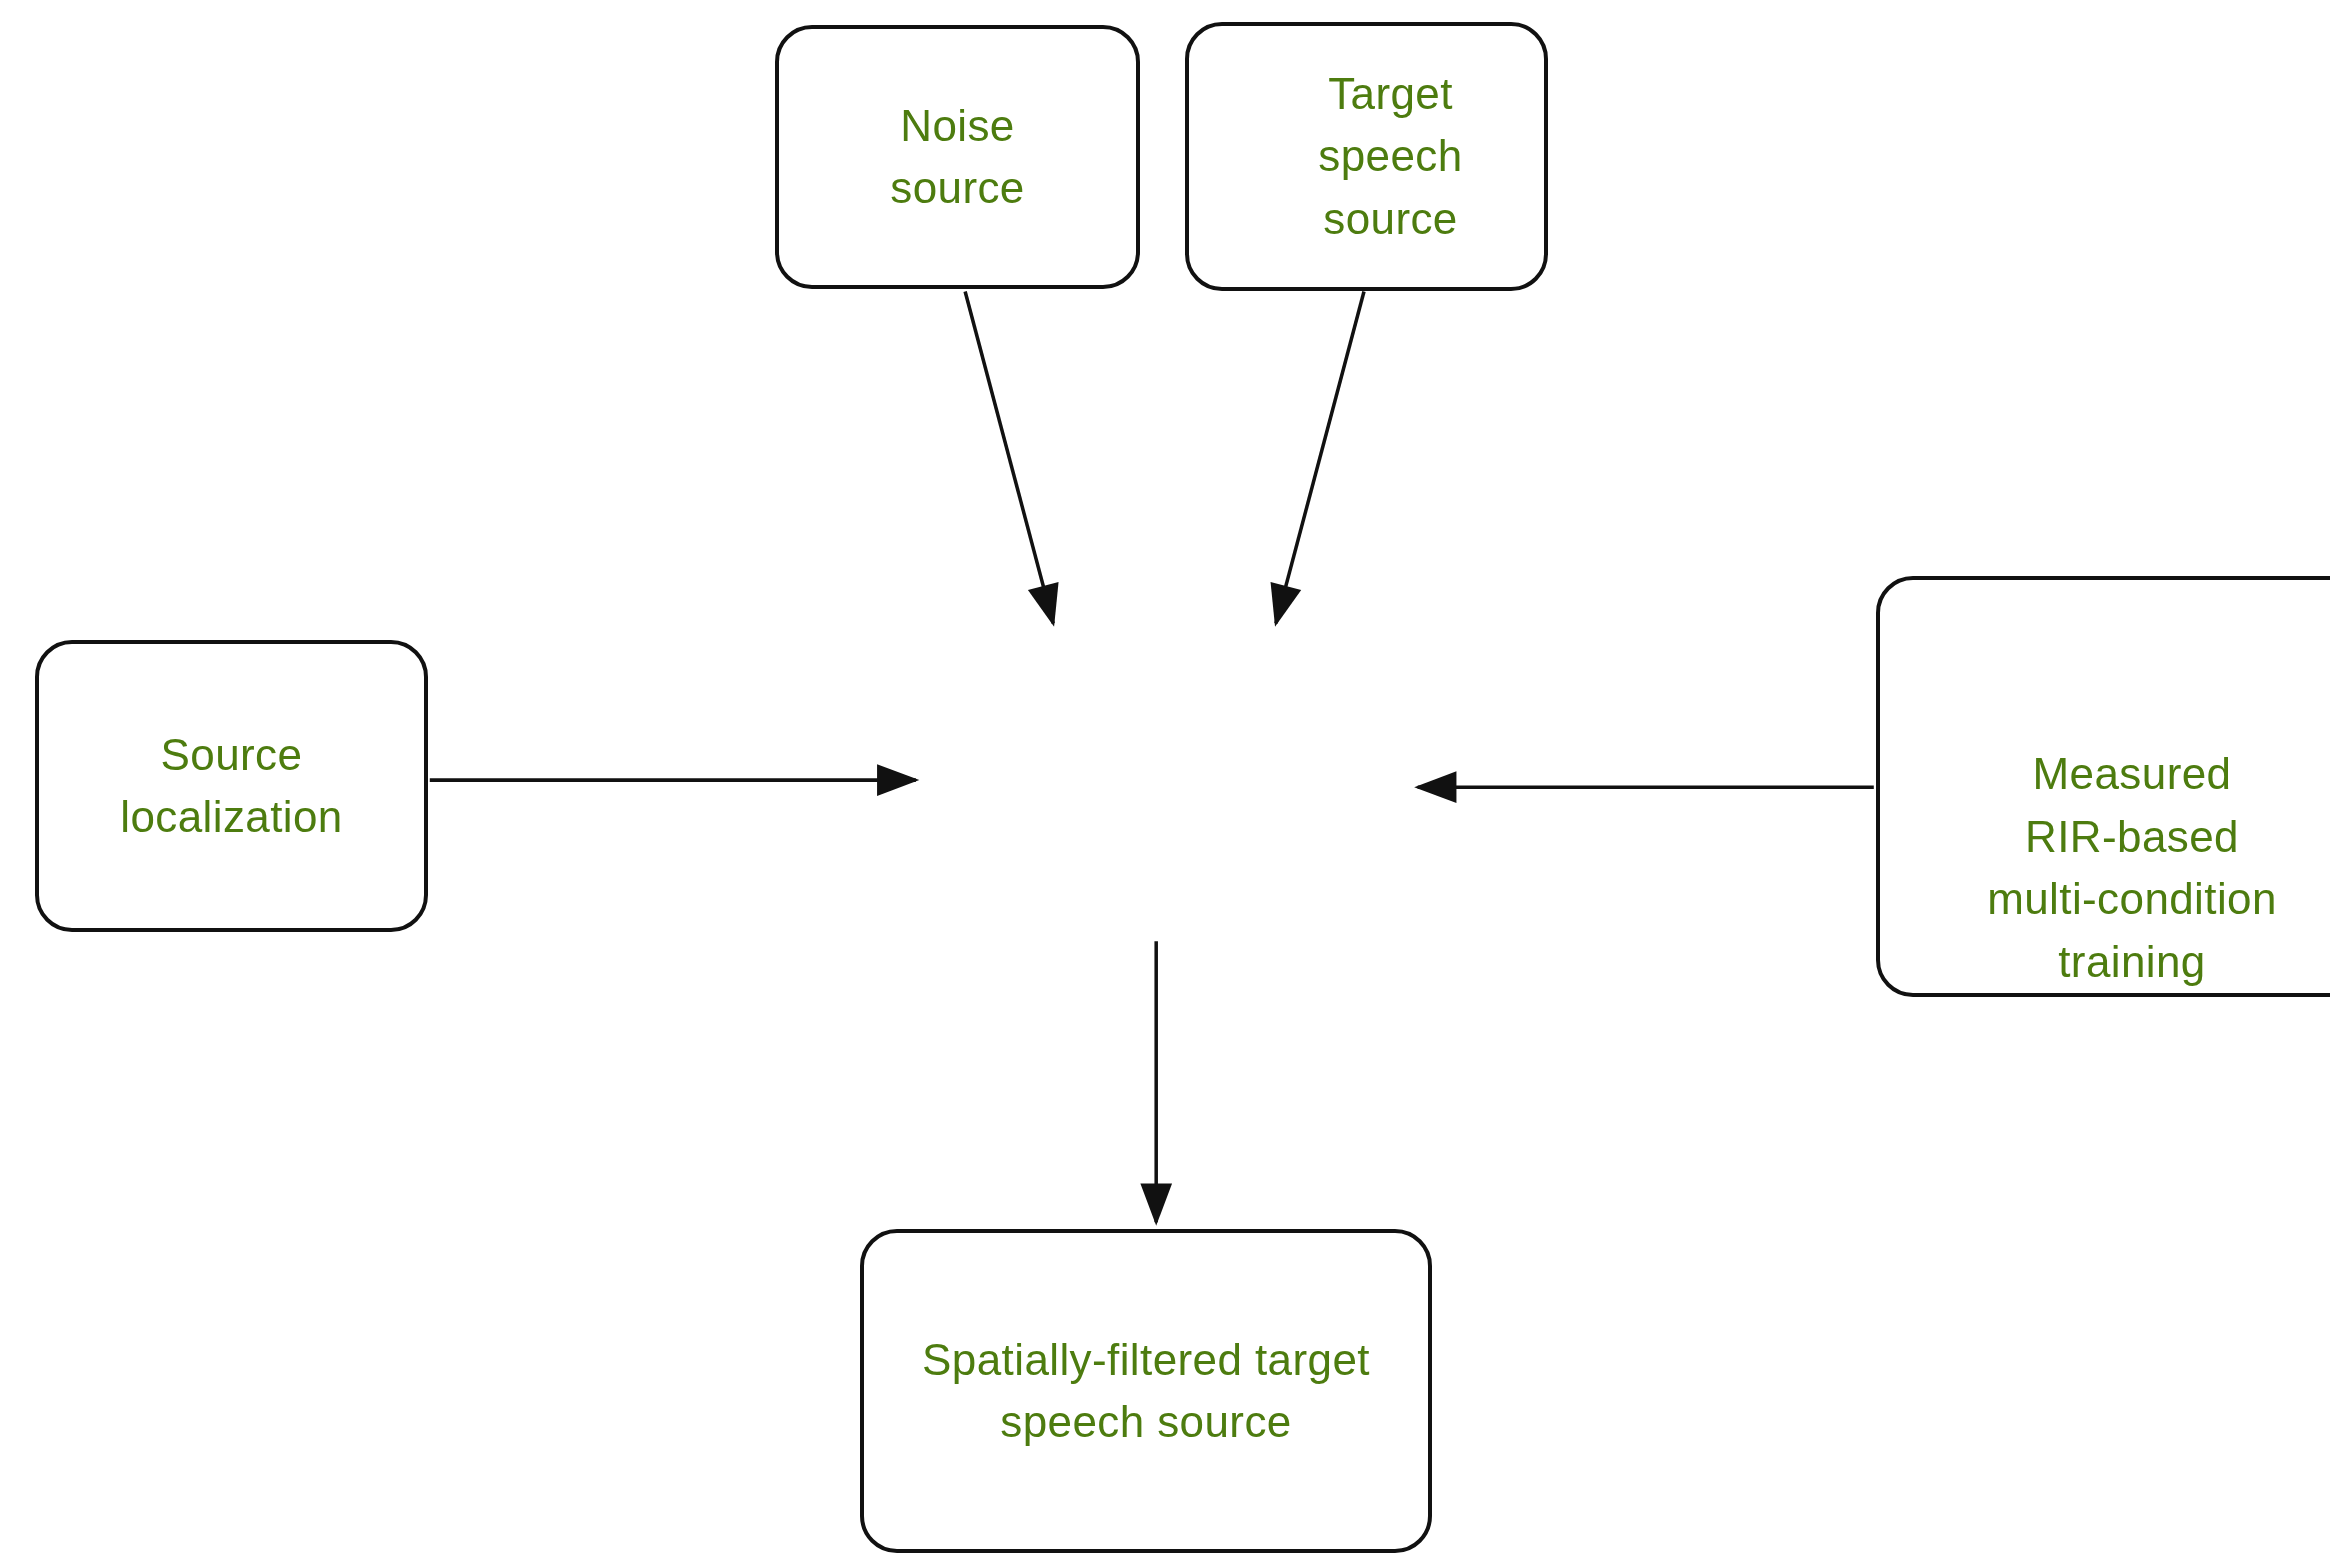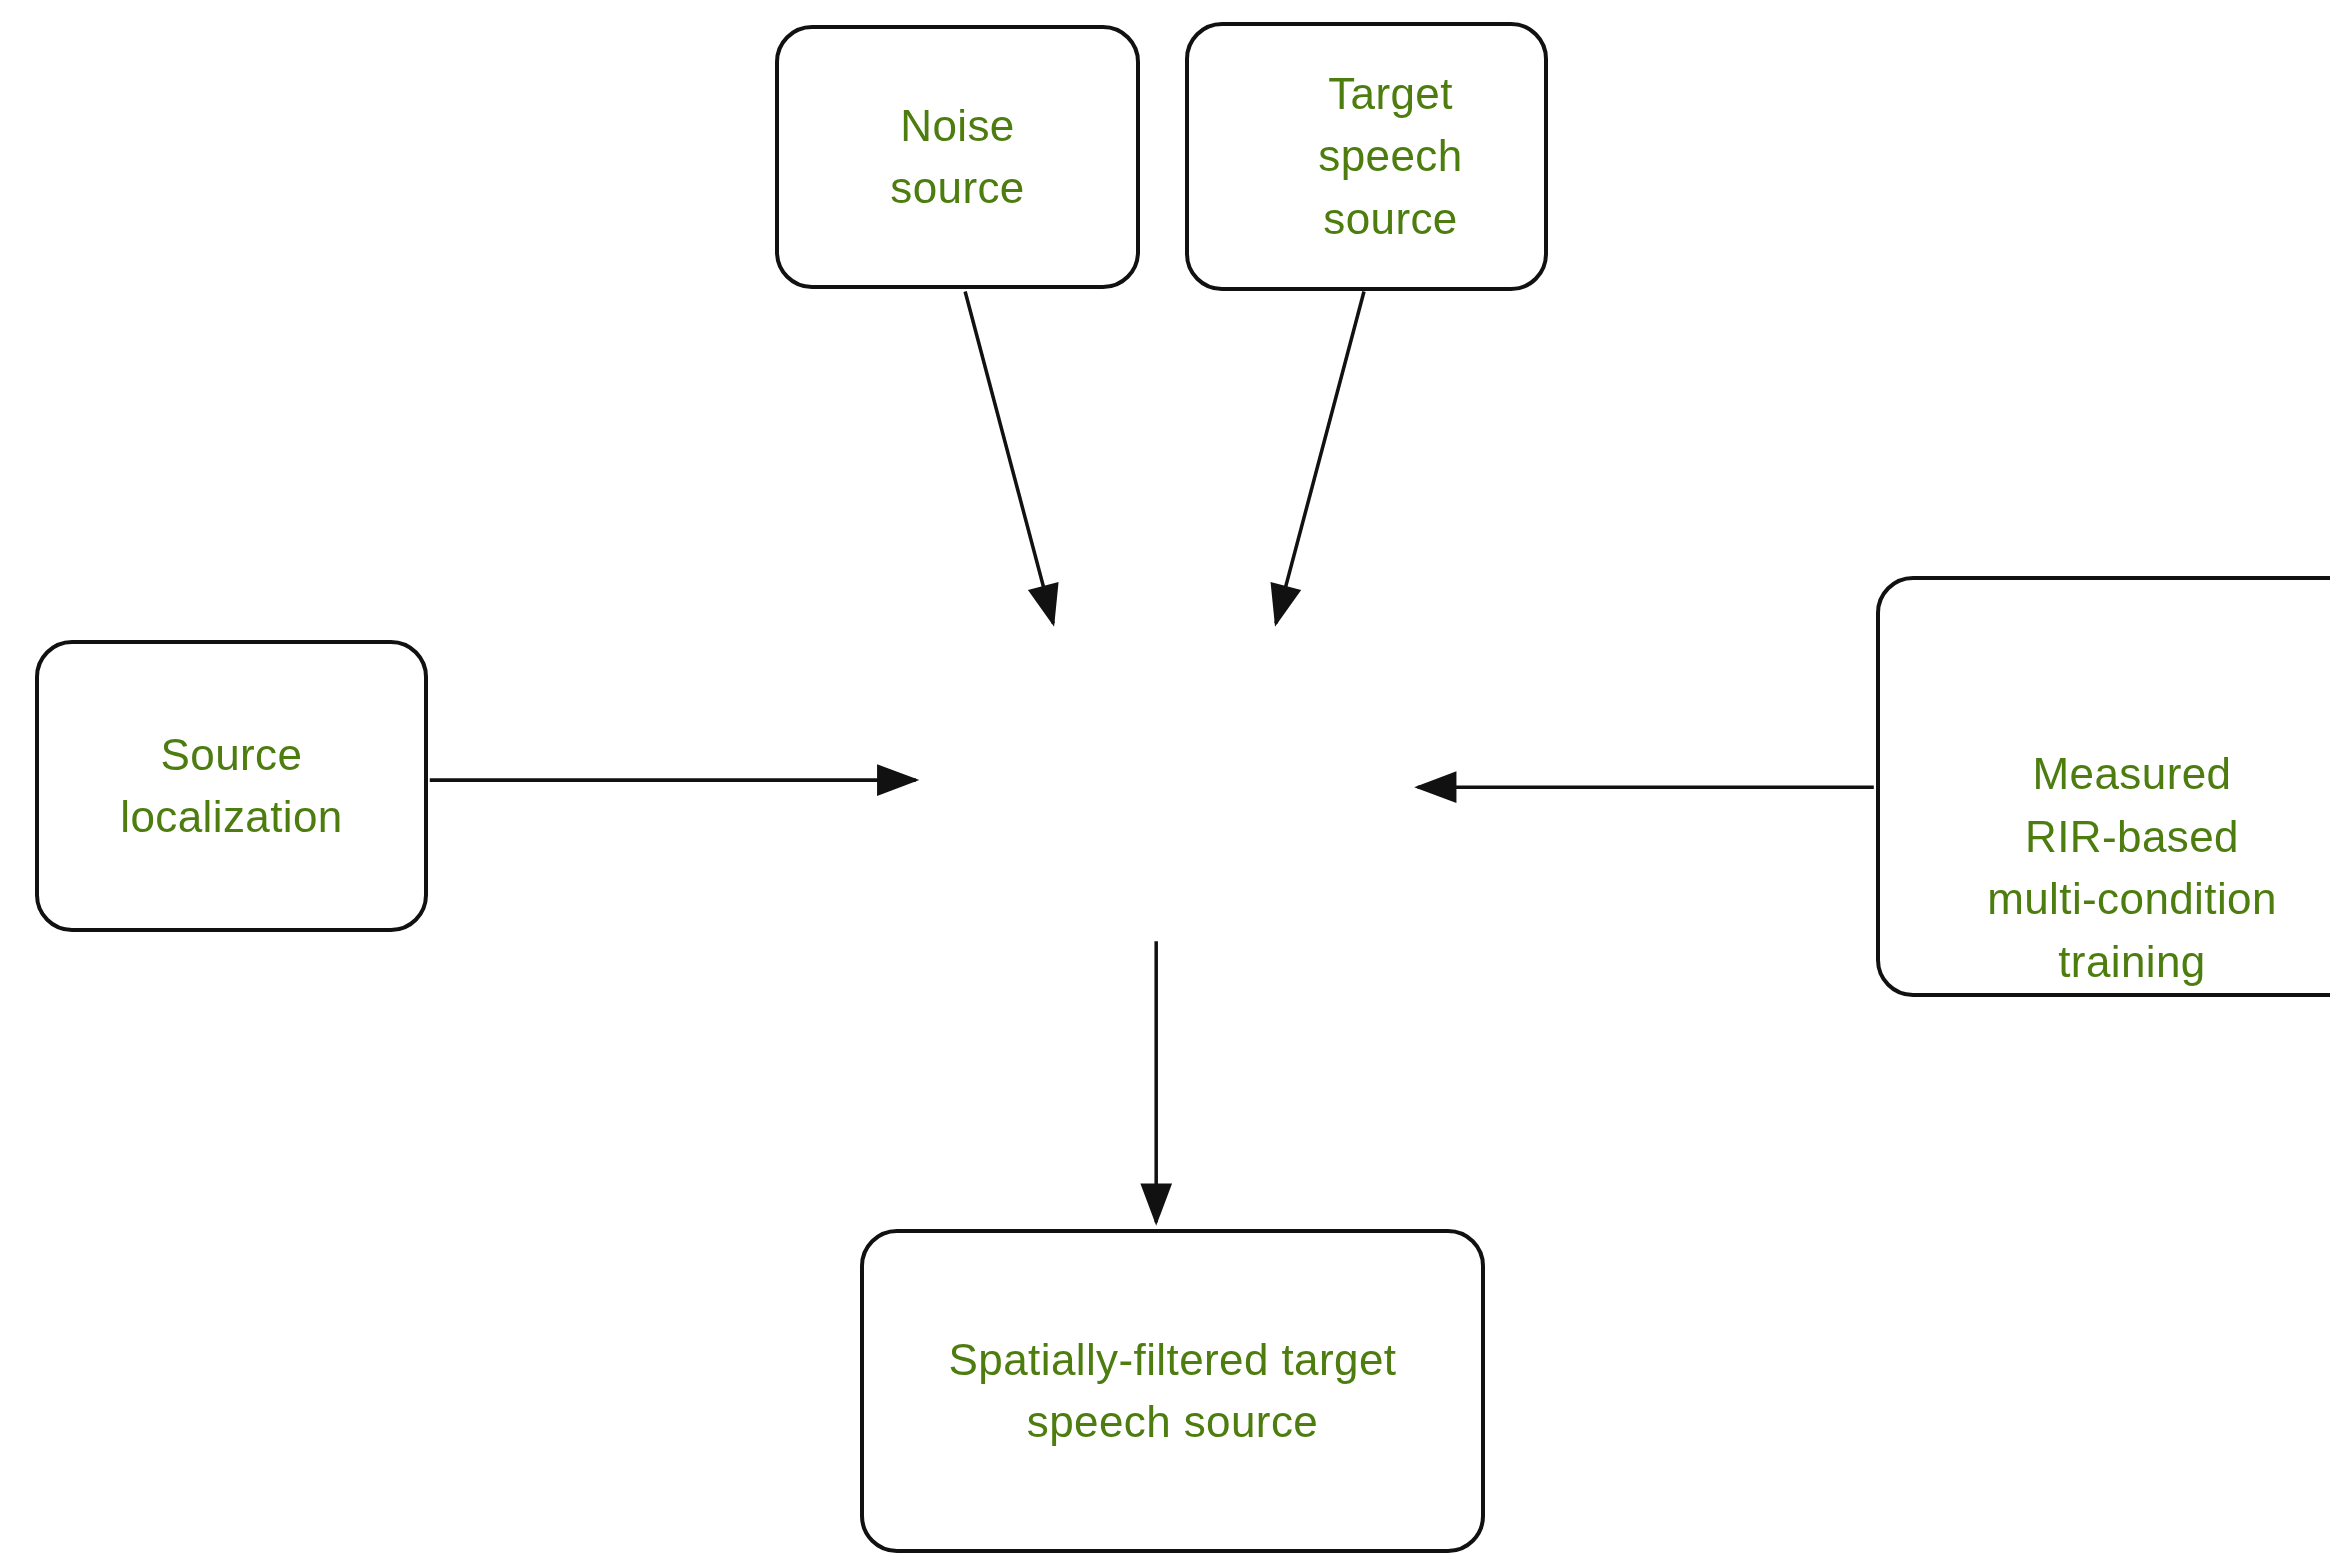--- a/index.html
+++ b/index.html
@@ -37,21 +37,21 @@
     line-height: 1.42;
     white-space: pre-line;
     letter-spacing: 0.4px;
   }
   
   .node-noise   { left: 775px;  top: 25px;   width: 365px; height: 264px; }
   .node-target  { left: 1185px; top: 22px;   width: 363px; height: 269px; padding-left: 48px; }
   .node-srcloc  { left: 35px;   top: 640px;  width: 393px; height: 292px; }
   .node-dl      { left: 922px; top: 630px;  width: 489px; height: 310px; }
   .node-rir     { left: 1876px; top: 576px;  width: 512px; height: 421px; align-items: flex-end; }
-  .node-output  { left: 860px;  top: 1229px; width: 625px; height: 324px; text-align: center; }
+  .node-output  { left: 860px;  top: 1229px; width: 572px; height: 324px; text-align: center; }
 </style>
 </head>
 <body>
 
 <div id="canvas">
 
   <svg id="connectors" viewBox="0 0 2646 1774" xmlns="http://www.w3.org/2000/svg">
     <defs>
       <marker id="arrowhead" markerUnits="userSpaceOnUse" markerWidth="54" markerHeight="40" refX="46" refY="20" orient="auto">
         <path d="M2,2 L50,20 L2,38 Z" fill="#111111"></path>

